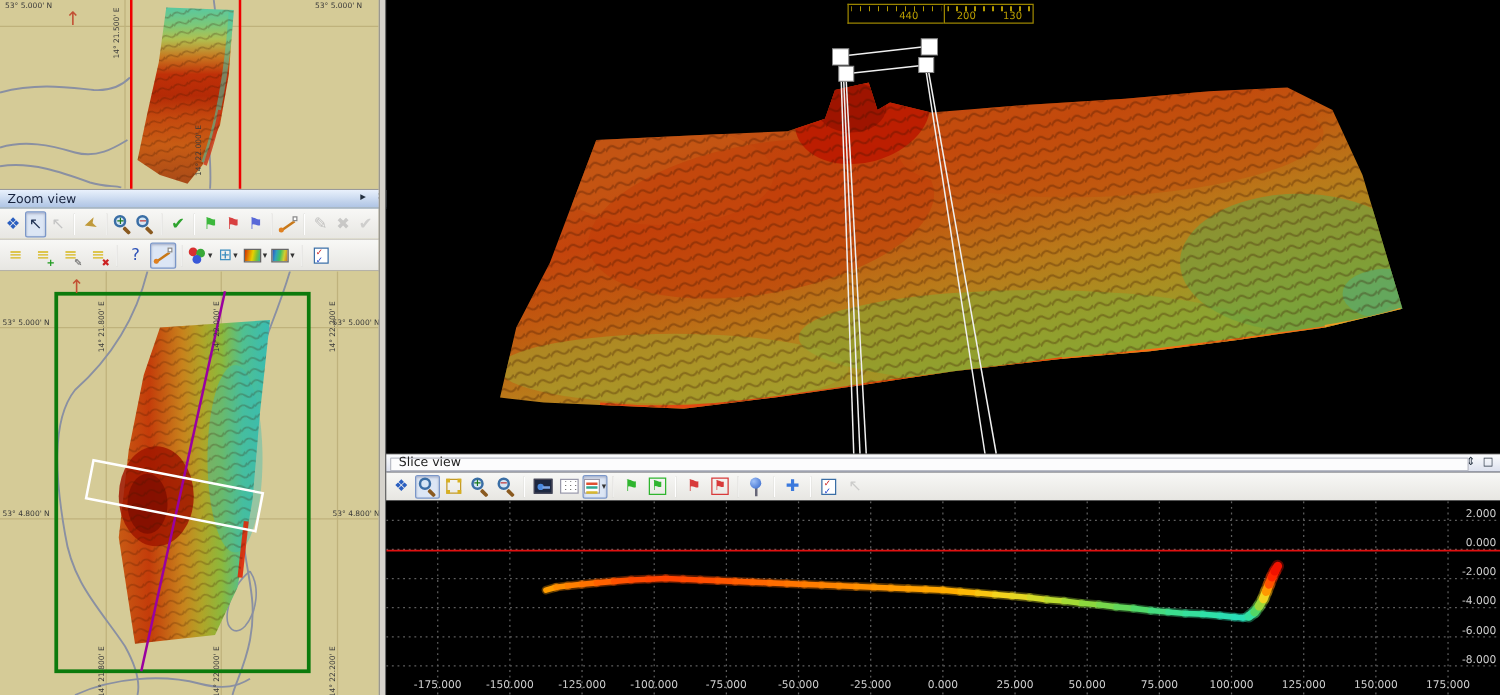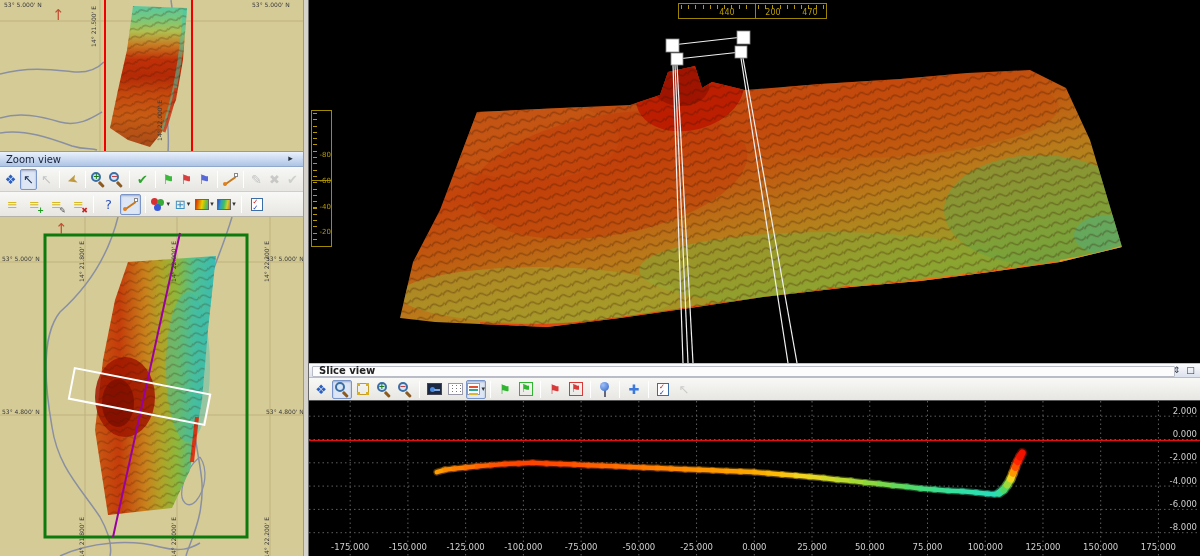--- a/index.html
+++ b/index.html
@@ -26,21 +26,21 @@
     background:linear-gradient(#e9f1fc,#aec4e4); border-bottom:1px solid #8fa8cc; }
   #zv-titlebar .tb-text { margin-left:6px; }
   .tb-controls { margin-left:auto; display:flex; gap:1px; margin-right:3px; }
   .tb-btn { width:13px; height:12px; font-size:9px; line-height:11px; text-align:center;
     color:#24303f; cursor:default; }
   #slice-titlebar { left:309px; top:363px; width:891px;
     background:linear-gradient(#fbfcfe,#dde1ee); border-top:1px solid #c0c0c0;
     border-bottom:1px solid #b8bccc; color:#222; }
   #slice-titlebar .groove { position:absolute; left:3px; top:2px; width:863px; height:11px;
     background:#fcfcfd; border:1px solid #b9bcc6; border-radius:1px; }
-  #slice-titlebar .tb-text { position:relative; margin-left:10px; z-index:2;font-weight:bold; }
+  #slice-titlebar .tb-text { position:relative; margin-left:10px; z-index:2; }
 
   
   .toolbar { position:absolute; display:flex; align-items:center; gap:1px; padding:1px 2px;
     background:linear-gradient(#f8f8f6,#e7e6e2); }
   #zv-toolbar1 { left:0; top:167px; width:303px; height:25px; border-bottom:1px solid #d0cec8;}
   #zv-toolbar2 { left:0; top:192px; width:303px; height:25px; border-bottom:1px solid #b5b2a8;}
   #slice-toolbar { left:309px; top:378px; width:891px; height:23px; border-bottom:1px solid #555; }
   .tbtn { position:relative; width:21px; height:21px; display:flex; align-items:center;
     justify-content:center; border:1px solid transparent; border-radius:2px; }
   #slice-toolbar .tbtn { width:20px; height:19px; }
@@ -408,31 +408,23 @@
 
     <div id="compass">
       <div class="cbox">
           <div class="ticks"></div>
         </div>
       <div class="cbox">
           <div class="ticks"></div>
         </div>
       <span class="clab" style="left:49px">440</span>
       <span class="clab" style="left:95px">200</span>
-      <span class="clab" style="left:132px">470</span>
+      <span class="clab" style="left:132px">130</span>
     </div>
 
-    <div id="depth-scale">
-      <div class="vticks"></div>
-      <div class="divider"></div>
-      <span class="dslab" style="top:40px">-80</span>
-      <span class="dslab" style="top:66px">-60</span>
-      <span class="dslab" style="top:92px">-40</span>
-      <span class="dslab" style="top:117px">-20</span>
-    </div>
   </div>
 
   <div class="titlebar" id="slice-titlebar">
     <div class="groove"></div>
     <span class="tb-text">Slice view</span>
     <span class="tb-controls">
         <span class="tb-btn">⇕</span>
         <span class="tb-btn">□</span>
       </span>
   </div>

